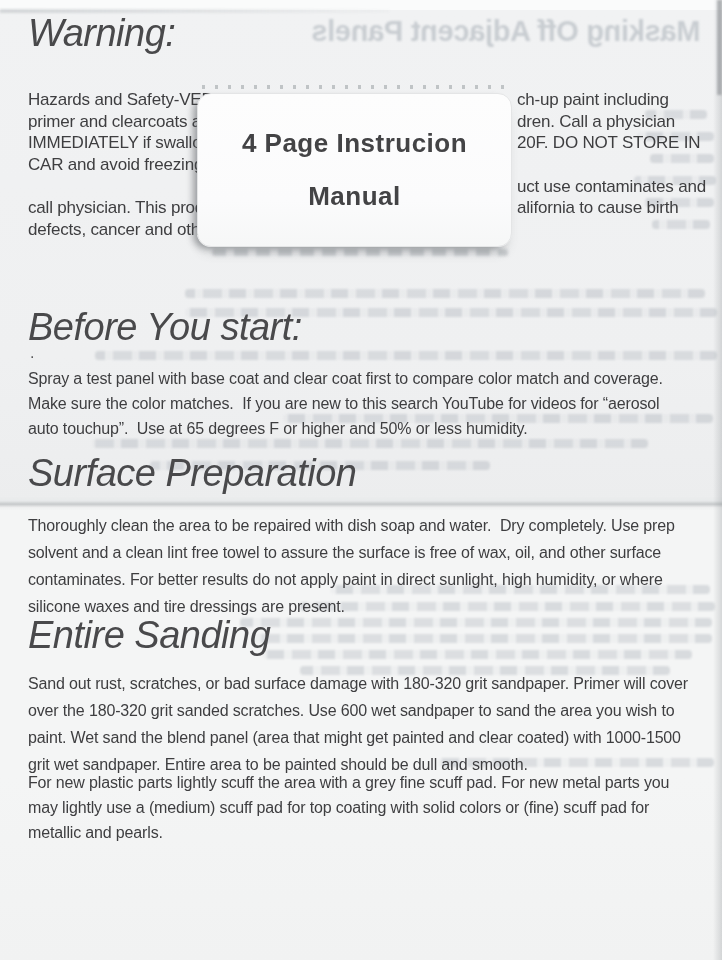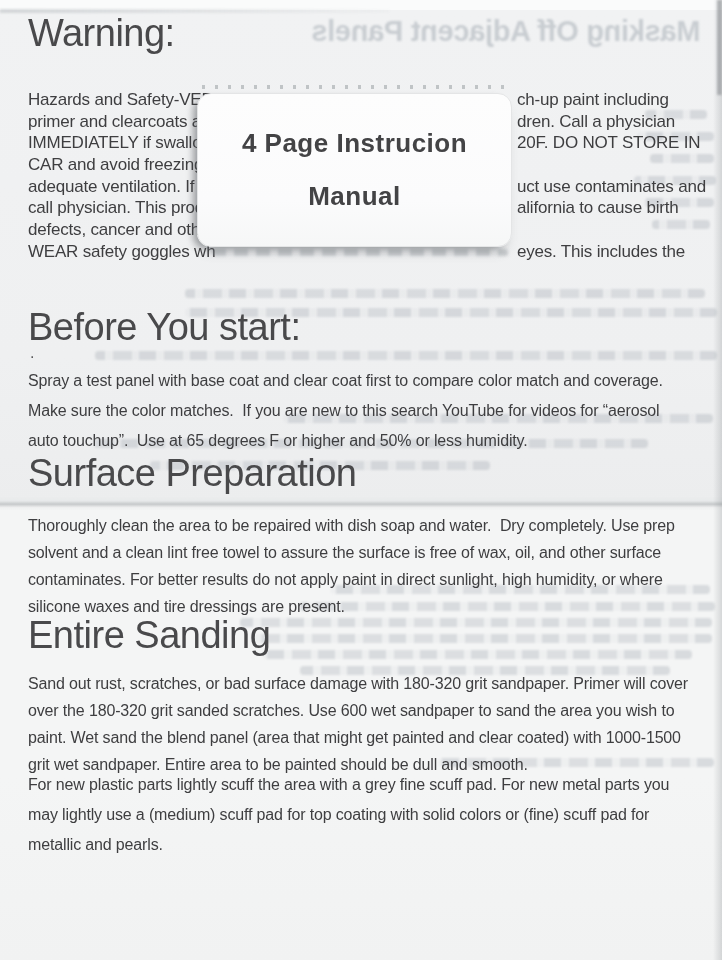--- a/index.html
+++ b/index.html
@@ -19,26 +19,26 @@
     background:linear-gradient(180deg,#f4f5f5 0%,#f4f5f5 60%,#f1f2f2 100%);}
   .sheet-edge{position:absolute;left:0;top:497px;width:722px;height:13px;
     background:linear-gradient(180deg,rgba(236,238,239,0) 0%,#e7e9ea 30%,#c6c9cb 55%,rgba(228,230,231,.35) 80%,rgba(244,245,245,0) 100%);
     filter:blur(.5px);}
   .right-edge{position:absolute;right:0;top:0;width:9px;height:960px;
     background:linear-gradient(90deg,rgba(125,130,134,0),rgba(125,130,134,.26));}
   .right-edge-top{position:absolute;right:0;top:0;width:5px;height:95px;
     background:rgba(100,105,110,.4);filter:blur(1px);}
 
   
-  .h1{position:absolute;font-size:38px;font-weight:400;color:#49494b;letter-spacing:-.5px;white-space:nowrap;}
+  .h1{position:absolute;font-size:38px;font-weight:400;color:#49494b;letter-spacing:-.5px;white-space:nowrap;font-style:italic;}
 
   
   .para{position:absolute;white-space:pre;font-size:16px;letter-spacing:-.15px;color:#3e3e40;filter:blur(.2px);}
   .lh27{line-height:27px;}
-  .lh23{line-height:30px;}
+  .lh23{line-height:25px;}
 
   
   .wline{position:absolute;left:28px;width:690px;height:22px;white-space:nowrap;
     font-size:17px;letter-spacing:-.2px;color:#3e3e40;filter:blur(.2px);}
   .wl{position:absolute;left:0;top:0;}
   .wr{position:absolute;left:489px;top:0;}
 
   
   .sticker{position:absolute;left:197px;top:93px;width:313px;height:152px;z-index:5;
     background:linear-gradient(180deg,#fdfdfd 0%,#fbfbfc 70%,#f6f7f7 100%);
@@ -107,33 +107,28 @@
     <span class="wr">dren. Call a physician</span>
   </div>
   <div class="wline" style="top:133px">
     <span class="wl">IMMEDIATELY if swallow</span>
     <span class="wr">20F. DO NOT STORE IN</span>
   </div>
   <div class="wline" style="top:155px">
     <span class="wl">CAR and avoid freezing.</span>
   </div>
   <div class="wline" style="top:177px">
-    <span class="wl">adequate ventilation. If</span>
     <span class="wr">uct use contaminates and</span>
   </div>
   <div class="wline" style="top:198px">
     <span class="wl">call physician. This produ</span>
     <span class="wr">alifornia to cause birth</span>
   </div>
   <div class="wline" style="top:220px">
     <span class="wl">defects, cancer and othe</span>
-  </div>
-  <div class="wline" style="top:242px">
-    <span class="wl">WEAR safety goggles wh</span>
-    <span class="wr">eyes. This includes the</span>
   </div>
 
   <div class="perforation"></div>
   <div class="sticker">
     <div class="sticker-line">4 Page Instrucion</div>
     <div class="sticker-line">Manual</div>
   </div>
   <div class="sticker-smudge"></div>
 
   <div class="h1" style="left:28px;top:306px">Before You start:</div>

